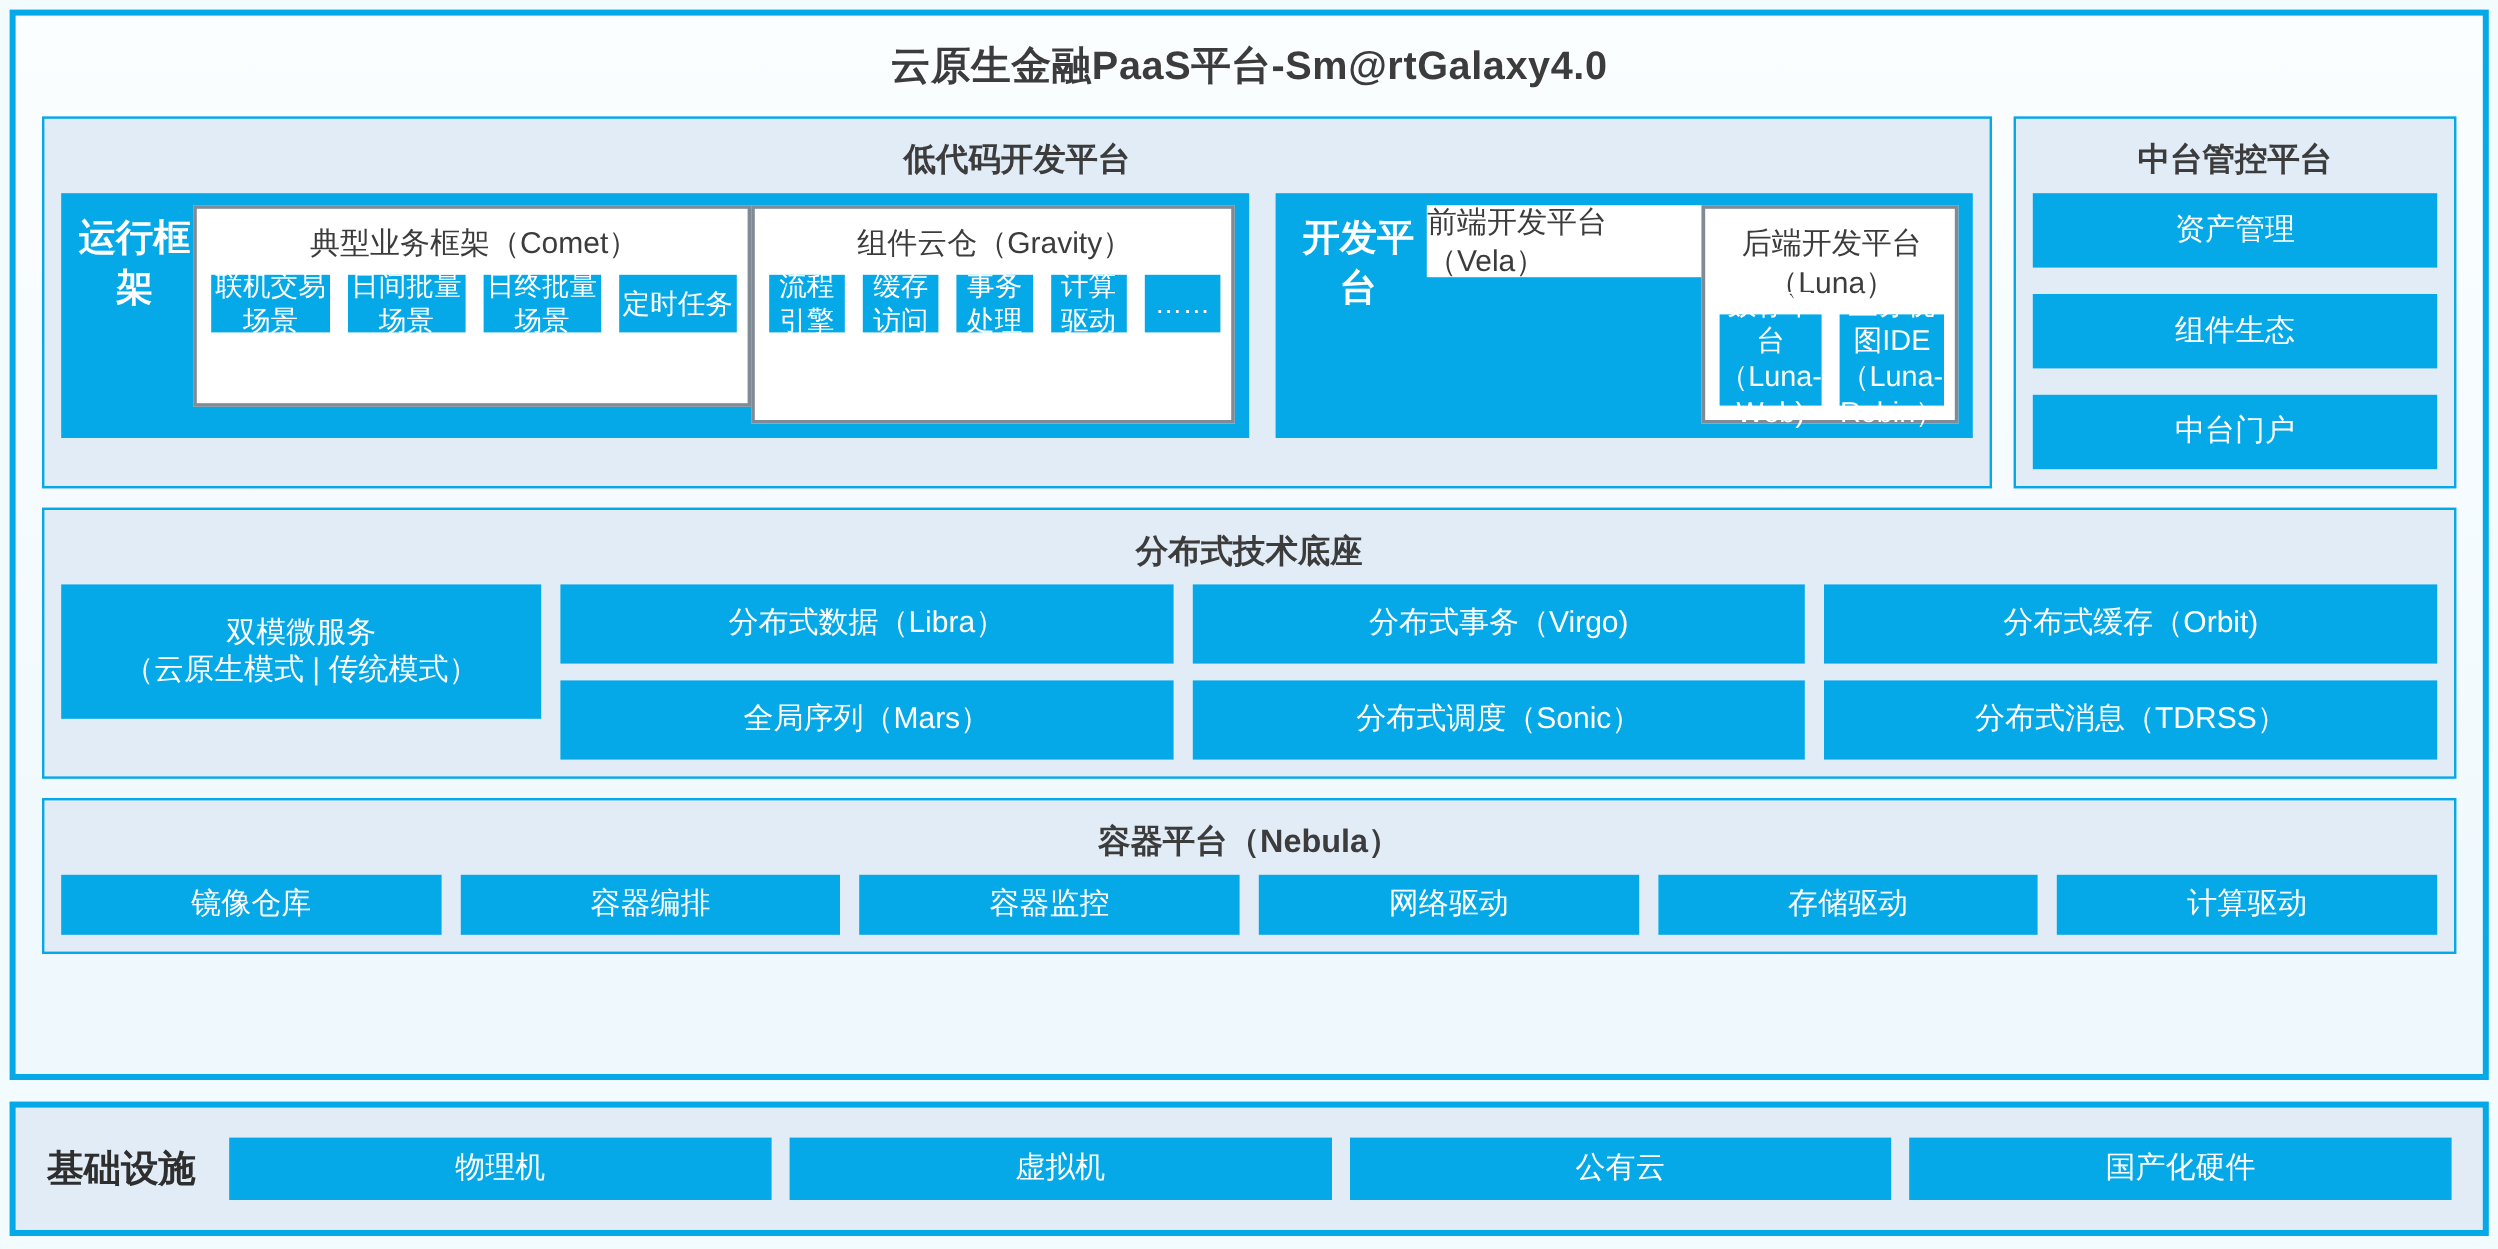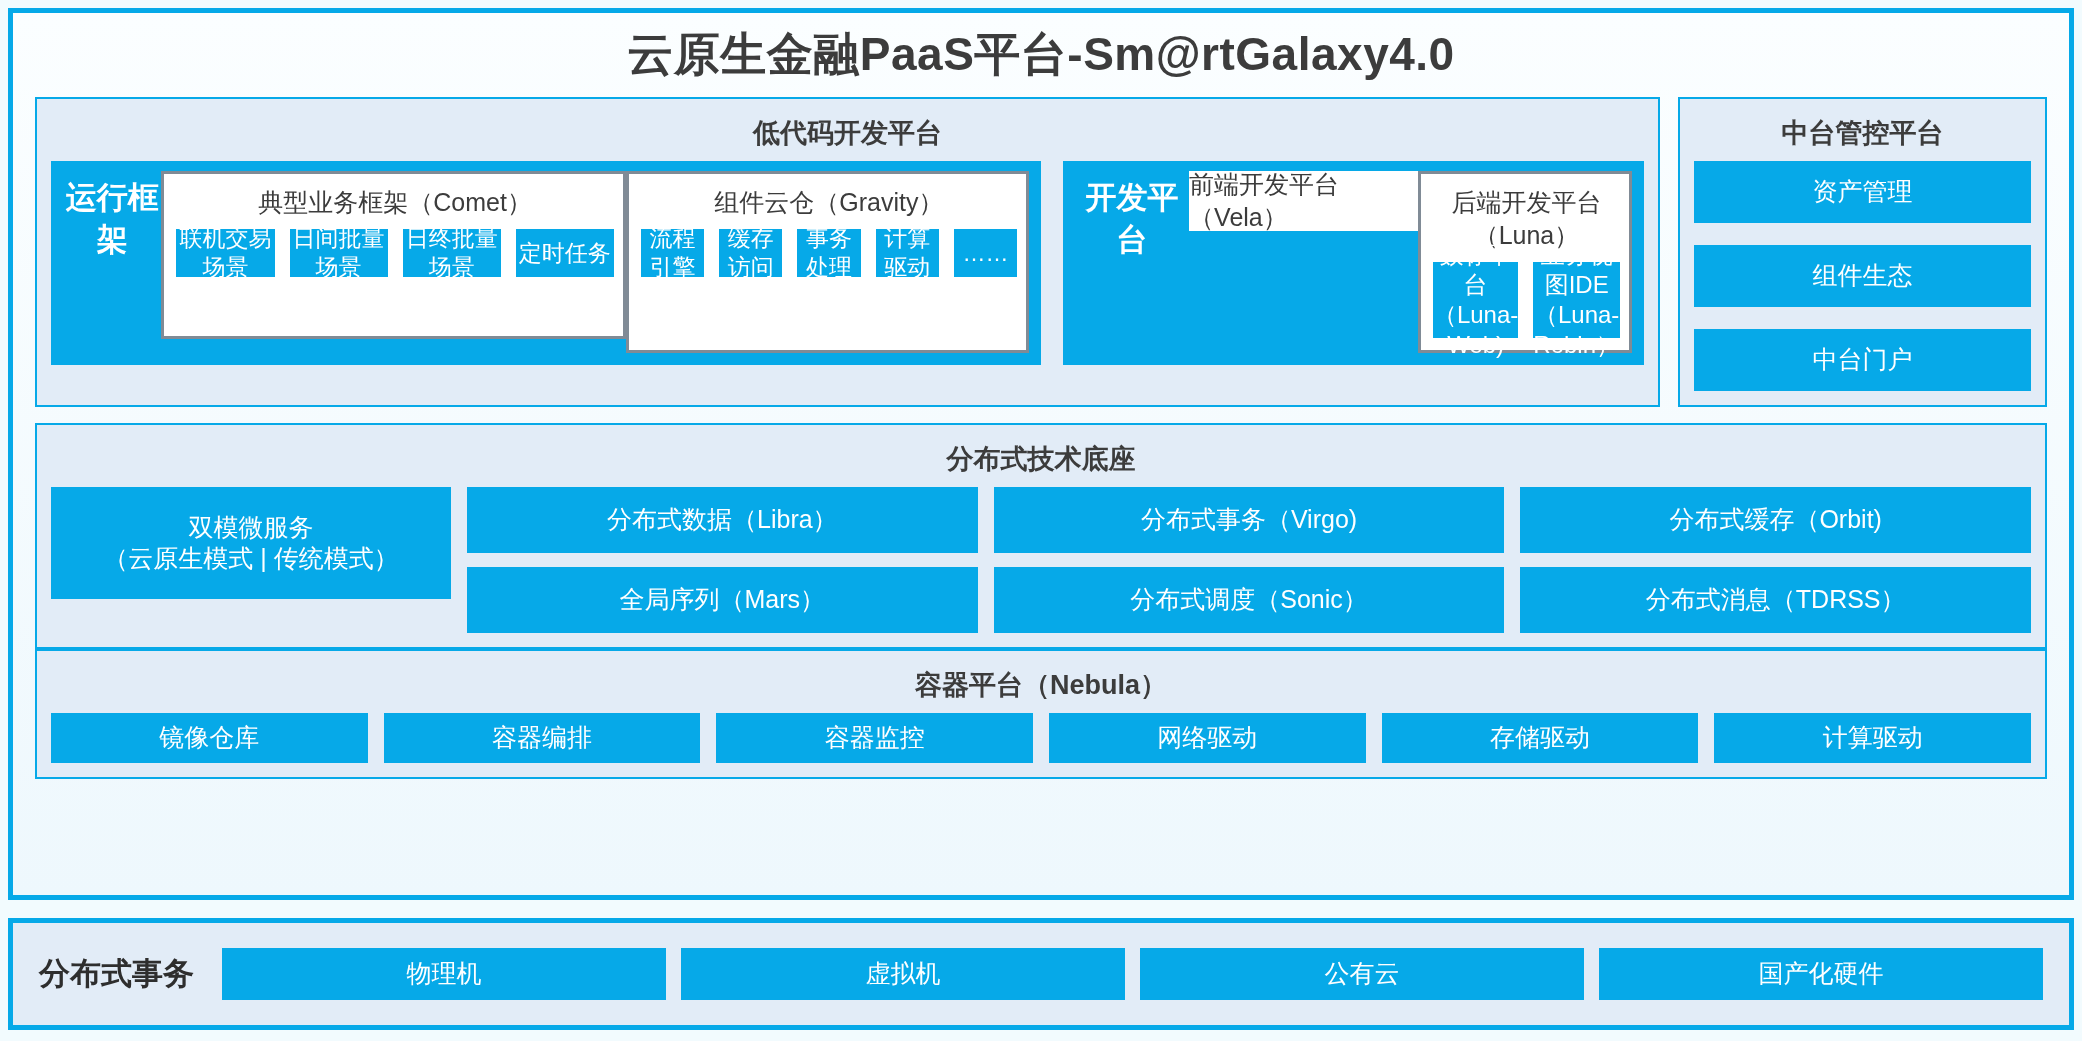--- a/index.html
+++ b/index.html
@@ -31,21 +31,21 @@
     width: 2066px; height: 892px;
     border: 5px solid #06a9e8;
     background: linear-gradient(180deg,#fbfeff 0%, #eef8fd 100%);
   }
 
   .main-title {
     height: 84px;
     display: flex;
     align-items: center;
     justify-content: center;
-    font-size: 46px;
+    font-size: 33px;
     font-weight: 600;
     color: #3c3c3c;
     letter-spacing: 0.5px;
   }
 
   .body-area {
     position: absolute;
     left: 22px; right: 22px; top: 84px; bottom: 14px;
     display: flex;
     flex-direction: column;
@@ -134,21 +134,21 @@
   #dist-dualmode {
     width: 400px;
     height: 112px;
     font-size: 25px;
     flex-direction: column;
   }
   .dist-col { flex: 1; display: flex; flex-direction: column; gap: 14px; }
   .dist-col .tile { height: 66px; font-size: 25px; }
 
   
-  #container-panel { margin-top: 0; }
+  #container-panel { margin-top: 16px; }
   .container-row { display: flex; gap: 16px; }
   .container-row .tile { flex: 1; height: 50px; font-size: 25px; }
 
   
   #infra-frame {
     position: absolute;
     left: 8px; top: 918px;
     width: 2066px; height: 112px;
     border: 5px solid #06a9e8;
     background: #e2ecf7;
@@ -264,20 +264,20 @@
         <div class="tile">网络驱动</div>
         <div class="tile">存储驱动</div>
         <div class="tile">计算驱动</div>
       </div>
     </div>
 
   </div>
 </div>
 
 <div id="infra-frame">
-  <div id="infra-label">分布式事务</div>
+  <div id="infra-label">基础设施</div>
   <div id="infra-items">
     <div class="tile">物理机</div>
     <div class="tile">虚拟机</div>
     <div class="tile">公有云</div>
     <div class="tile">国产化硬件</div>
   </div>
 </div>
 
 </body></html>

